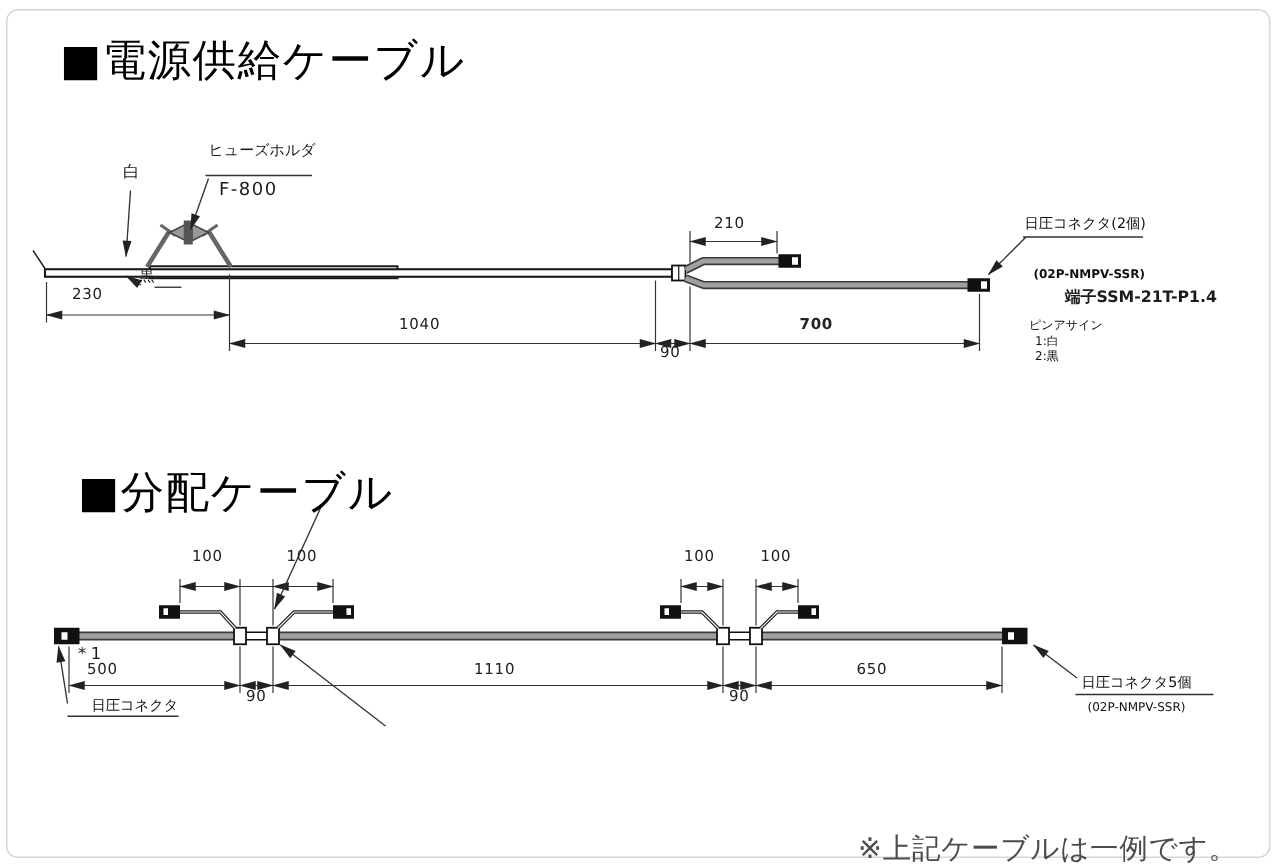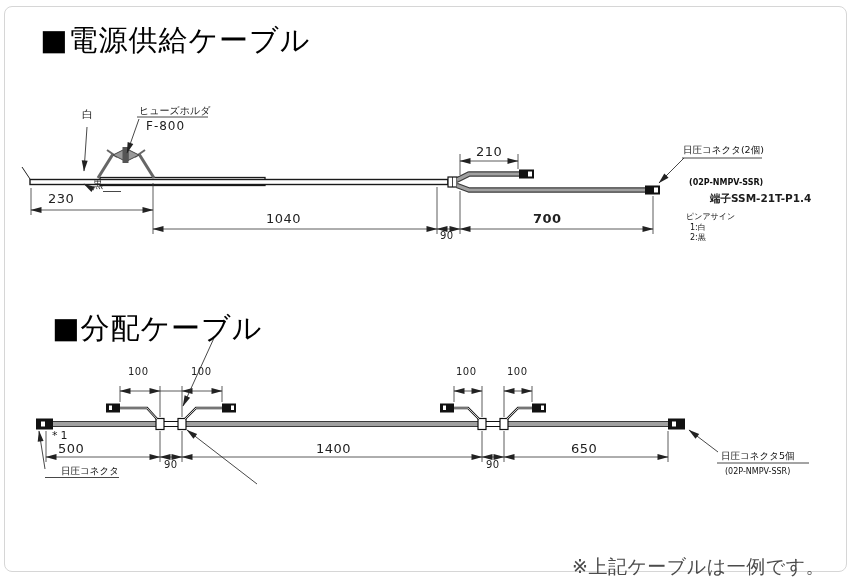--- a/index.html
+++ b/index.html
@@ -2,21 +2,21 @@
 <html><head>
 <meta charset="utf-8">
 <style>
   html,body{margin:0;padding:0;background:#fff;}
   body{width:851px;height:578px;position:relative;overflow:hidden;
        font-family:"DejaVu Sans","Liberation Sans",sans-serif;color:#111;}
   .frame{position:absolute;left:4px;top:6px;width:841px;height:564px;
          border:1px solid #d6d6d6;border-radius:8px;pointer-events:none;}
   .lbl{position:absolute;white-space:nowrap;line-height:1;color:#1c1c1c;}
   .title{font-size:29px;font-weight:500;letter-spacing:1px;color:#000;}
-  .dim{font-size:13px;letter-spacing:0.5px;color:#222;}
+  .dim{font-size:10px;letter-spacing:0.5px;color:#222;}
   .dim-s{font-size:10px;letter-spacing:0.5px;color:#222;}
   .small{font-size:9.5px;color:#111;}
   .tiny{font-size:8px;color:#111;}
   .bold{font-weight:700;}
   .note{font-size:19px;color:#4b4b4b;letter-spacing:0.5px;}
   svg{position:absolute;left:0;top:0;}
 </style>
 </head>
 <body>
 
@@ -169,21 +169,21 @@
     <line x1="45" y1="469" x2="39" y2="431" stroke="#333" stroke-width="0.9" marker-end="url(#arr)"></line>
     <line x1="45" y1="477.5" x2="119" y2="477.5" stroke="#333" stroke-width="0.9"></line>
     <line x1="718" y1="452" x2="689" y2="430" stroke="#333" stroke-width="0.9" marker-end="url(#arr)"></line>
     <line x1="717" y1="463" x2="809" y2="463" stroke="#333" stroke-width="0.9"></line>
   </g>
 </svg>
 
 <span class="lbl title" style="left:40px;top:26px;">■電源供給ケーブル</span>
 <span class="lbl title" style="left:52px;top:291px;margin-top:23px;">■分配ケーブル</span>
 
-<span class="lbl" style="left:139px;top:106px;font-size:10px;">ヒューズホルダ</span>
+<span class="lbl" style="left:139px;top:96px;font-size:10px;">ヒューズホルダ</span>
 <span class="lbl" style="left:146px;top:120px;font-size:12px;letter-spacing:1px;">F-800</span>
 <span class="lbl" style="left:82px;top:109px;font-size:11px;">白</span>
 <span class="lbl" style="left:93px;top:180px;font-size:10px;">黒</span>
 
 <span class="lbl dim" style="left:48px;top:192px;">230</span>
 <span class="lbl dim" style="left:266px;top:212px;">1040</span>
 <span class="lbl dim-s" style="left:440px;top:231px;">90</span>
 <span class="lbl dim" style="left:533px;top:212px;font-weight:bold;">700</span>
 <span class="lbl dim" style="left:476px;top:145px;">210</span>
 
@@ -192,21 +192,21 @@
 <span class="lbl bold" style="left:686px;top:193px;font-size:10.5px;padding-left:24px;">端子SSM-21T-P1.4</span>
 <span class="lbl tiny" style="left:686px;top:213px;">ピンアサイン</span>
 <span class="lbl tiny" style="left:690px;top:224px;">1:白</span>
 <span class="lbl tiny" style="left:690px;top:234px;">2:黒</span>
 
 <span class="lbl" style="left:52px;top:430px;font-size:11px;letter-spacing:3px;">*1</span>
 <span class="lbl dim" style="left:58px;top:442px;">500</span>
 <span class="lbl dim-s" style="left:128px;top:367px;">100</span>
 <span class="lbl dim-s" style="left:191px;top:367px;">100</span>
 <span class="lbl dim-s" style="left:164px;top:460px;">90</span>
-<span class="lbl dim" style="left:316px;top:442px;">1400</span>
+<span class="lbl dim" style="left:316px;top:442px;">1110</span>
 <span class="lbl dim-s" style="left:456px;top:367px;">100</span>
 <span class="lbl dim-s" style="left:507px;top:367px;">100</span>
 <span class="lbl dim-s" style="left:486px;top:460px;">90</span>
 <span class="lbl dim" style="left:571px;top:442px;text-align:center;">650</span>
 
 <span class="lbl small" style="left:61px;top:466px;">日圧コネクタ</span>
 <span class="lbl small" style="left:721px;top:451px;">日圧コネクタ5個</span>
 <span class="lbl tiny" style="left:725px;top:468px;">(02P-NMPV-SSR)</span>
 
 <span class="lbl note" style="left:572px;top:557px;">※上記ケーブルは一例です。</span>

